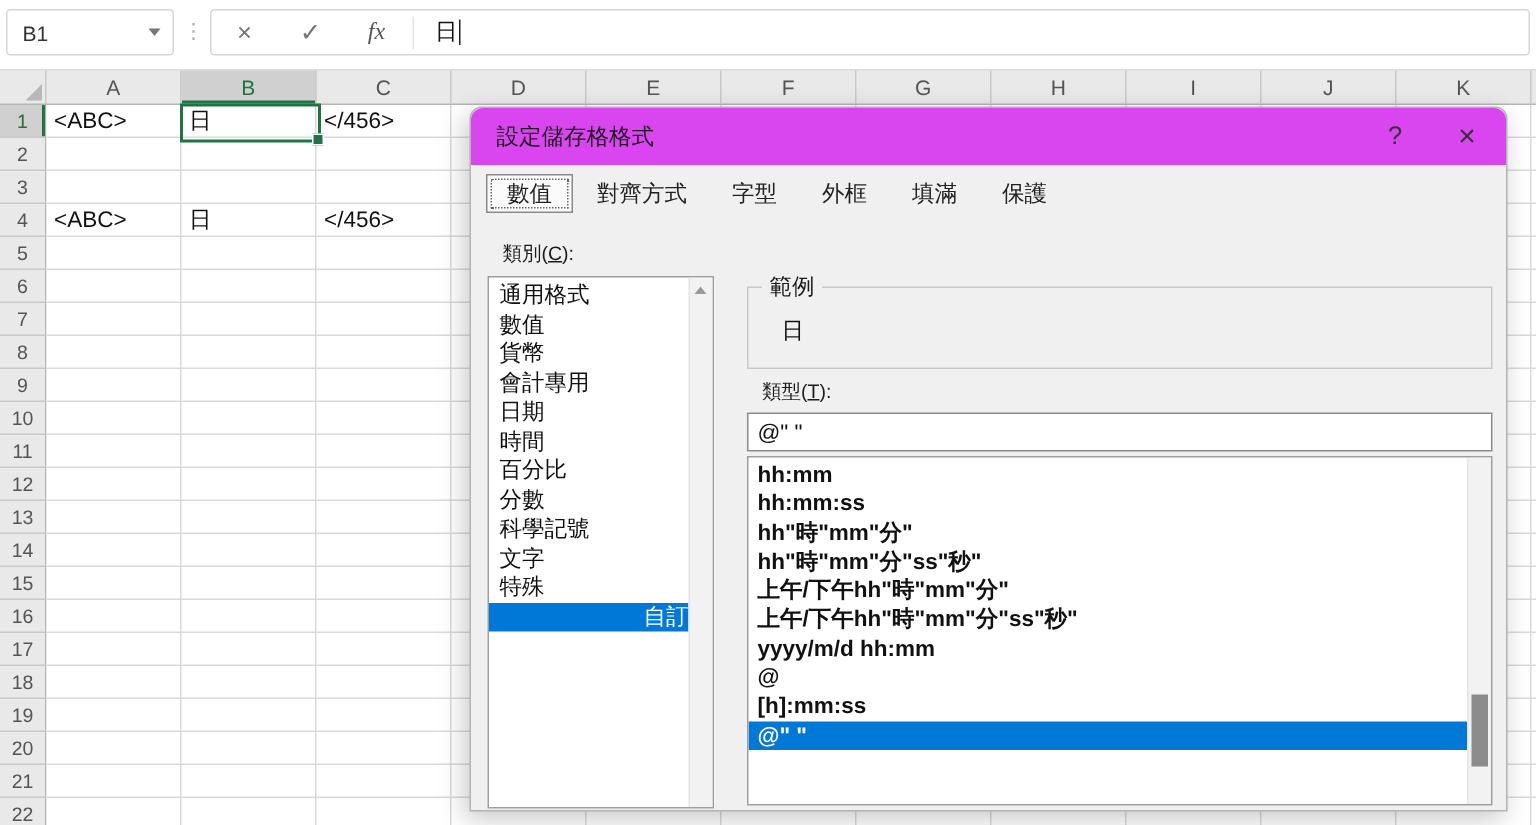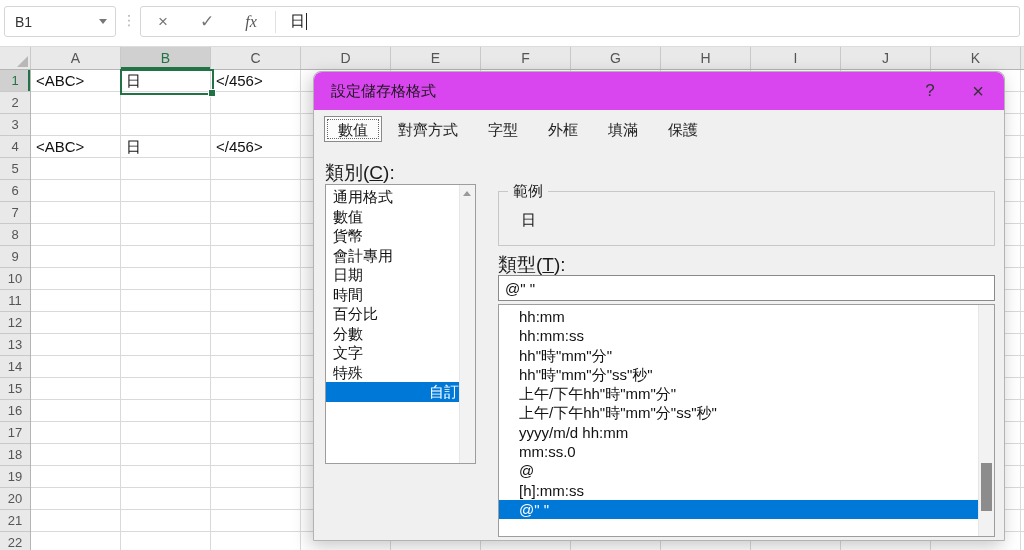--- a/index.html
+++ b/index.html
@@ -55,41 +55,41 @@
         font-size:17px;color:#333;cursor:default;}
   .dhelp{right:52px;}
   .dclose{right:4px;font-size:20px;}
 
   .tabs{position:absolute;left:10px;top:44px;display:flex;}
   .tab{height:26px;line-height:26px;padding:0 13px;font-size:15px;color:#222;margin-right:2px;
        border:1px solid transparent;position:relative;box-sizing:border-box;}
   .tab.sel{background:#fbfbfb;border:1px solid #8a8a8a;}
   .tab.sel:after{content:"";position:absolute;left:2px;top:2px;right:2px;bottom:2px;border:1px dotted #666;}
 
-  .lbl{position:absolute;font-size:19px;color:#1a1a1a;}
+  .lbl{position:absolute;font-size:13px;color:#1a1a1a;margin-left:10px;}
   .lbl .ac{text-decoration:underline;}
 
-  .catlist{position:absolute;left:11px;top:112px;width:151px;height:280px;background:#fff;
+  .catlist{position:absolute;left:11px;top:112px;width:151px;height:355px;background:#fff;
            border:1px solid #9d9d9d;box-sizing:border-box;overflow:hidden;padding-top:2px;}
   .citem{height:19.5px;line-height:19.5px;padding-left:7px;margin-right:16px;font-size:15px;color:#111;white-space:pre;}
   .citem.sel{background:var(--blue);color:#fff;text-align:right;}
   .cscroll{position:absolute;right:0;top:0;bottom:0;width:15px;background:#f2f2f2;border-left:1px solid #e6e6e6;}
   .cscroll .up{position:absolute;top:6px;left:3px;width:0;height:0;
                border-left:4px solid transparent;border-right:4px solid transparent;border-bottom:5px solid #9a9a9a;}
 
   .grpbox{position:absolute;left:184px;top:119px;width:497px;height:55px;border:1px solid #c8c8c8;box-sizing:border-box;}
   .grplabel{position:absolute;left:9px;top:-10px;background:var(--dlgbg);padding:0 5px;font-size:15px;color:#1a1a1a;}
   .sampleval{position:absolute;left:22px;top:19px;font-size:15px;color:#111;}
 
   .typeinput{position:absolute;left:184px;top:203px;width:497px;height:26px;border:1px solid #8a8a8a;
              background:#fff;box-sizing:border-box;font-size:15px;color:#111;padding:0 0 0 6px;
              font-family:"Liberation Sans",sans-serif;outline:none;}
   .typelist{position:absolute;left:184px;top:232px;width:497px;height:233px;background:#fff;
             border:1px solid #9d9d9d;box-sizing:border-box;overflow:hidden;padding-top:2px;}
-  .titem{height:19.3px;line-height:19.3px;padding-left:20px;margin-right:16px;font-size:15px;color:#111;white-space:pre;}
+  .titem{height:19.3px;line-height:19.3px;padding-left:6px;margin-right:16px;font-size:15px;color:#111;white-space:pre;font-weight:bold;}
   .titem.sel{background:var(--blue);color:#fff;}
   .tscroll{position:absolute;right:0;top:0;bottom:0;width:15px;background:#f2f2f2;border-left:1px solid #e6e6e6;}
   .tthumb{position:absolute;left:2px;width:11px;top:158px;height:48px;background:#8c8c8c;}
 </style>
 </head>
 <body>
 
 <div class="app" style="--green: #217346; --blue: #0078d7; --dlgbg: #f0f0f0;">
 
   <div class="fbar">
@@ -217,20 +217,21 @@
 
     <div class="catlist" id="catlist">
       <div class="citem">通用格式</div>
         <div class="citem">數值</div>
         <div class="citem">貨幣</div>
         <div class="citem">會計專用</div>
         <div class="citem">日期</div>
         <div class="citem">時間</div>
         <div class="citem">百分比</div>
         <div class="citem">分數</div>
+        <div class="citem">科學記號</div>
         <div class="citem">文字</div>
         <div class="citem">特殊</div>
         <div class="citem sel">自訂</div>
         <div class="cscroll">
         <span class="up"></span>
       </div>
     </div>
 
     <div class="grpbox">
       <span class="grplabel">範例</span>
@@ -244,21 +245,20 @@
     <input class="typeinput" readonly="" value="@&quot; &quot;" style="">
 
     <div class="typelist" id="typelist">
       <div class="titem">hh:mm</div>
         <div class="titem">hh:mm:ss</div>
         <div class="titem">hh"時"mm"分"</div>
         <div class="titem">hh"時"mm"分"ss"秒"</div>
         <div class="titem">上午/下午hh"時"mm"分"</div>
         <div class="titem">上午/下午hh"時"mm"分"ss"秒"</div>
         <div class="titem">yyyy/m/d hh:mm</div>
-        <div class="titem">mm:ss.0</div>
         <div class="titem">@</div>
         <div class="titem">[h]:mm:ss</div>
         <div class="titem sel">@" "</div>
         <div class="tscroll">
         <span class="tthumb"></span>
       </div>
     </div>
   </div>
 
 </div>

